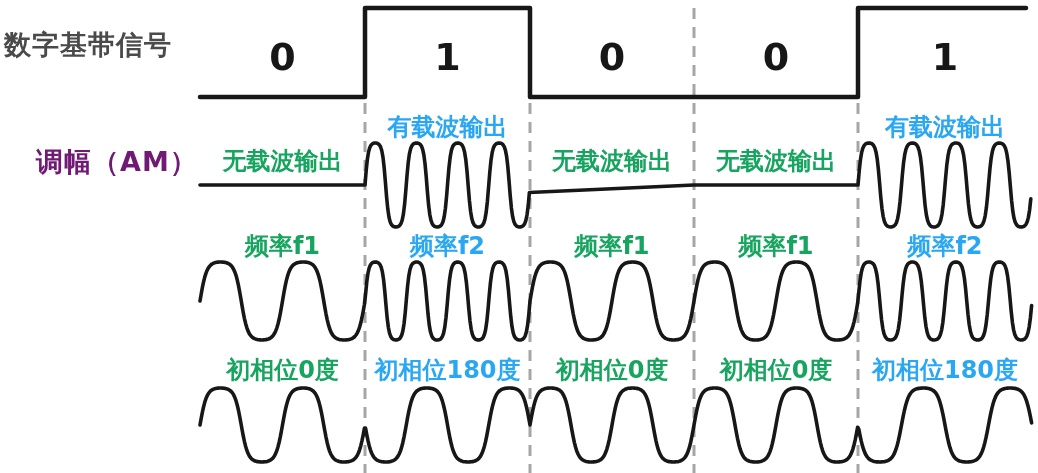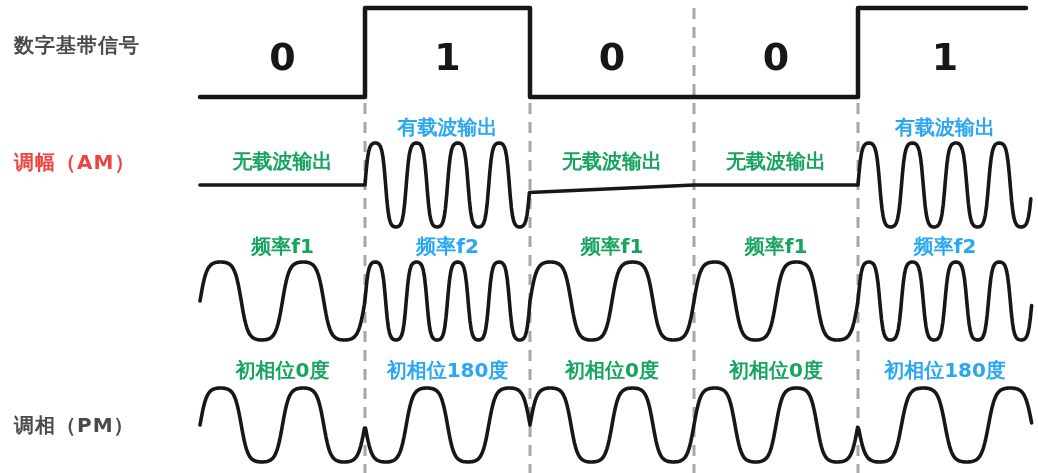--- a/index.html
+++ b/index.html
@@ -5,32 +5,32 @@
   html,body{margin:0;padding:0;background:#fff;}
   .stage{
     position:relative;
     width:1038px;height:473px;
     background:#ffffff;
     overflow:hidden;
     font-family:"DejaVu Sans","Liberation Sans",sans-serif;
   }
   .stage svg{position:absolute;left:0;top:0;}
   .row-label{
-    position:absolute;left:14px;
-    font-weight:bold;font-size:20px;line-height:28px;
+    position:absolute;left:4px;
+    font-weight:bold;font-size:27px;line-height:28px;
     letter-spacing:1px;white-space:nowrap;
   }
   .digit{
     position:absolute;width:84px;height:42px;
     font-size:38px;line-height:42px;font-weight:bold;
     text-align:center;white-space:nowrap;
   }
   .ann{
     position:absolute;width:196px;height:24px;
-    font-size:20px;line-height:24px;font-weight:bold;
+    font-size:24px;line-height:24px;font-weight:bold;
     text-align:center;white-space:nowrap;
   }
 </style>
 </head>
 <body>
 
 <div class="stage">
 
   <svg id="diagram-svg" width="1038" height="473" viewBox="0 0 1038 473">
     <g id="dash-layer">
@@ -39,22 +39,21 @@
         <line x1="694" x2="694" y1="8" y2="473" stroke="#a6a6a6" stroke-width="3" stroke-dasharray="11 8"></line>
         <line x1="858" x2="858" y1="103" y2="473" stroke="#a6a6a6" stroke-width="3" stroke-dasharray="11 8"></line>
       </g>
     <path id="baseband-path" fill="none" stroke-width="4.5" stroke-linejoin="round" stroke-linecap="round" d="M 202 97 L 200 97 L 365 97 L 365 8 L 530 8 L 530 97 L 694 97 L 694 97 L 858 97 L 858 8 L 1026 8" stroke="#171717"></path>
     <path id="am-path" fill="none" stroke-width="3.6" stroke-linejoin="round" stroke-linecap="round" d="M 200 185 L 365 185 L 365.0 185.0 L 366.2 170.4 L 367.4 159.0 L 368.6 151.7 L 369.8 147.5 L 371.0 145.2 L 372.2 144.0 L 373.4 143.3 L 374.6 143.0 L 375.8 143.0 L 377.0 143.2 L 378.2 143.8 L 379.4 144.9 L 380.6 147.0 L 381.8 150.7 L 383.0 157.4 L 384.2 168.0 L 385.4 182.1 L 386.6 197.0 L 387.8 209.1 L 389.0 217.2 L 390.2 221.9 L 391.4 224.5 L 392.6 225.9 L 393.8 226.6 L 395.0 226.9 L 396.2 227.0 L 397.4 226.8 L 398.6 226.3 L 399.8 225.4 L 401.0 223.5 L 402.2 220.1 L 403.4 214.1 L 404.6 204.3 L 405.8 190.7 L 407.0 175.6 L 408.2 162.8 L 409.4 154.0 L 410.6 148.8 L 411.8 145.9 L 413.0 144.3 L 414.2 143.5 L 415.4 143.1 L 416.6 143.0 L 417.8 143.1 L 419.0 143.6 L 420.2 144.4 L 421.4 146.0 L 422.6 149.1 L 423.8 154.5 L 425.0 163.5 L 426.2 176.5 L 427.4 191.6 L 428.6 205.1 L 429.8 214.6 L 431.0 220.4 L 432.2 223.7 L 433.4 225.4 L 434.6 226.4 L 435.8 226.8 L 437.0 227.0 L 438.2 226.9 L 439.4 226.6 L 440.6 225.8 L 441.8 224.3 L 443.0 221.7 L 444.2 216.8 L 445.4 208.5 L 446.6 196.2 L 447.8 181.2 L 449.0 167.2 L 450.2 156.9 L 451.4 150.4 L 452.6 146.8 L 453.8 144.8 L 455.0 143.8 L 456.2 143.2 L 457.4 143.0 L 458.6 143.1 L 459.8 143.4 L 461.0 144.0 L 462.2 145.3 L 463.4 147.7 L 464.6 152.1 L 465.8 159.6 L 467.0 171.2 L 468.2 186.0 L 469.4 200.4 L 470.6 211.5 L 471.8 218.6 L 473.0 222.7 L 474.2 224.9 L 475.4 226.1 L 476.6 226.7 L 477.8 227.0 L 479.0 227.0 L 480.2 226.7 L 481.4 226.1 L 482.6 225.0 L 483.8 222.9 L 485.0 218.9 L 486.2 212.1 L 487.4 201.2 L 488.6 186.9 L 489.8 172.1 L 491.0 160.2 L 492.2 152.4 L 493.4 147.9 L 494.6 145.4 L 495.8 144.1 L 497.0 143.4 L 498.2 143.1 L 499.4 143.0 L 500.6 143.2 L 501.8 143.7 L 503.0 144.7 L 504.2 146.6 L 505.4 150.1 L 506.6 156.3 L 507.8 166.4 L 509.0 180.3 L 510.2 195.3 L 511.4 207.9 L 512.6 216.4 L 513.8 221.4 L 515.0 224.2 L 516.2 225.7 L 517.4 226.5 L 518.6 226.9 L 519.8 227.0 L 521.0 226.9 L 522.2 226.4 L 523.4 225.5 L 524.6 223.8 L 525.8 220.7 L 527.0 215.1 L 528.2 205.8 L 529.4 192.5 L 694 185 L 858 185 L 858.0 185.0 L 859.2 171.1 L 860.4 160.0 L 861.6 152.6 L 862.8 148.2 L 864.0 145.7 L 865.2 144.3 L 866.4 143.5 L 867.6 143.1 L 868.8 143.0 L 870.0 143.1 L 871.2 143.4 L 872.4 144.1 L 873.6 145.5 L 874.8 147.8 L 876.0 151.9 L 877.2 158.9 L 878.4 169.5 L 879.6 183.2 L 880.8 197.3 L 882.0 208.8 L 883.2 216.6 L 884.4 221.4 L 885.6 224.1 L 886.8 225.6 L 888.0 226.4 L 889.2 226.8 L 890.4 227.0 L 891.6 226.9 L 892.8 226.6 L 894.0 226.0 L 895.2 224.8 L 896.4 222.6 L 897.6 218.7 L 898.8 212.2 L 900.0 202.0 L 901.2 188.6 L 902.4 174.4 L 903.6 162.4 L 904.8 154.2 L 906.0 149.1 L 907.2 146.2 L 908.4 144.5 L 909.6 143.7 L 910.8 143.2 L 912.0 143.0 L 913.2 143.1 L 914.4 143.3 L 915.6 143.9 L 916.8 145.1 L 918.0 147.1 L 919.2 150.7 L 920.4 156.8 L 921.6 166.5 L 922.8 179.6 L 924.0 193.9 L 925.2 206.3 L 926.4 215.0 L 927.6 220.4 L 928.8 223.5 L 930.0 225.3 L 931.2 226.3 L 932.4 226.8 L 933.6 227.0 L 934.8 227.0 L 936.0 226.7 L 937.2 226.2 L 938.4 225.1 L 939.6 223.2 L 940.8 219.9 L 942.0 214.1 L 943.2 204.9 L 944.4 192.2 L 945.6 177.8 L 946.8 165.1 L 948.0 155.9 L 949.2 150.1 L 950.4 146.8 L 951.6 144.9 L 952.8 143.8 L 954.0 143.3 L 955.2 143.0 L 956.4 143.0 L 957.6 143.2 L 958.8 143.7 L 960.0 144.7 L 961.2 146.5 L 962.4 149.6 L 963.6 155.0 L 964.8 163.7 L 966.0 176.1 L 967.2 190.4 L 968.4 203.5 L 969.6 213.2 L 970.8 219.3 L 972.0 222.9 L 973.2 224.9 L 974.4 226.1 L 975.6 226.7 L 976.8 226.9 L 978.0 227.0 L 979.2 226.8 L 980.4 226.3 L 981.6 225.5 L 982.8 223.8 L 984.0 220.9 L 985.2 215.8 L 986.4 207.6 L 987.6 195.6 L 988.8 181.4 L 990.0 168.0 L 991.2 157.8 L 992.4 151.3 L 993.6 147.4 L 994.8 145.2 L 996.0 144.0 L 997.2 143.4 L 998.4 143.1 L 999.6 143.0 L 1000.8 143.2 L 1002.0 143.6 L 1003.2 144.4 L 1004.4 145.9 L 1005.6 148.6 L 1006.8 153.4 L 1008.0 161.2 L 1009.2 172.7 L 1010.4 186.8 L 1011.6 200.5 L 1012.8 211.1 L 1014.0 218.1 L 1015.2 222.2 L 1016.4 224.5 L 1017.6 225.9 L 1018.8 226.6 L 1020.0 226.9 L 1021.2 227.0 L 1022.4 226.9 L 1023.6 226.5 L 1024.8 225.7 L 1026.0 224.3 L 1027.2 221.8 L 1028.4 217.4 L 1029.6 210.0 L 1030.8 198.9" stroke="#171717"></path>
     <path id="fm-path" fill="none" stroke-width="3.6" stroke-linejoin="round" stroke-linecap="round" d="M 200.0 301.0 L 201.2 294.0 L 202.4 287.4 L 203.6 281.7 L 204.8 276.9 L 206.0 273.1 L 207.2 270.1 L 208.4 267.9 L 209.6 266.2 L 210.8 265.0 L 212.0 264.0 L 213.2 263.4 L 214.4 262.9 L 215.6 262.5 L 216.8 262.3 L 218.0 262.1 L 219.2 262.0 L 220.4 262.0 L 221.6 262.0 L 222.8 262.1 L 224.0 262.2 L 225.2 262.4 L 226.4 262.8 L 227.6 263.2 L 228.8 263.8 L 230.0 264.6 L 231.2 265.7 L 232.4 267.2 L 233.6 269.2 L 234.8 271.9 L 236.0 275.3 L 237.2 279.8 L 238.4 285.2 L 239.6 291.5 L 240.8 298.3 L 242.0 305.4 L 243.2 312.2 L 244.4 318.3 L 245.6 323.4 L 246.8 327.6 L 248.0 330.9 L 249.2 333.4 L 250.4 335.2 L 251.6 336.6 L 252.8 337.6 L 254.0 338.4 L 255.2 338.9 L 256.4 339.3 L 257.6 339.6 L 258.8 339.8 L 260.0 339.9 L 261.2 340.0 L 262.4 340.0 L 263.6 339.9 L 264.8 339.8 L 266.0 339.6 L 267.2 339.4 L 268.4 339.0 L 269.6 338.5 L 270.8 337.7 L 272.0 336.8 L 273.2 335.4 L 274.4 333.6 L 275.6 331.2 L 276.8 328.1 L 278.0 324.0 L 279.2 319.0 L 280.4 313.0 L 281.6 306.3 L 282.8 299.2 L 284.0 292.3 L 285.2 285.9 L 286.4 280.4 L 287.6 275.9 L 288.8 272.2 L 290.0 269.5 L 291.2 267.4 L 292.4 265.8 L 293.6 264.7 L 294.8 263.9 L 296.0 263.2 L 297.2 262.8 L 298.4 262.5 L 299.6 262.3 L 300.8 262.1 L 302.0 262.0 L 303.2 262.0 L 304.4 262.0 L 305.6 262.1 L 306.8 262.3 L 308.0 262.5 L 309.2 262.8 L 310.4 263.3 L 311.6 264.0 L 312.8 264.8 L 314.0 266.0 L 315.2 267.6 L 316.4 269.8 L 317.6 272.7 L 318.8 276.4 L 320.0 281.0 L 321.2 286.7 L 322.4 293.1 L 323.6 300.1 L 324.8 307.1 L 326.0 313.8 L 327.2 319.6 L 328.4 324.6 L 329.6 328.5 L 330.8 331.6 L 332.0 333.9 L 333.2 335.6 L 334.4 336.9 L 335.6 337.9 L 336.8 338.5 L 338.0 339.0 L 339.2 339.4 L 340.4 339.7 L 341.6 339.8 L 342.8 340.0 L 344.0 340.0 L 345.2 340.0 L 346.4 339.9 L 347.6 339.8 L 348.8 339.6 L 350.0 339.3 L 351.2 338.9 L 352.4 338.3 L 353.6 337.5 L 354.8 336.5 L 356.0 335.0 L 357.2 333.1 L 358.4 330.5 L 359.6 327.1 L 360.8 322.8 L 362.0 317.5 L 363.2 311.4 L 364.4 304.5 L 365.6 294.0 L 366.8 281.7 L 368.0 273.1 L 369.2 267.9 L 370.4 265.0 L 371.6 263.4 L 372.8 262.5 L 374.0 262.1 L 375.2 262.0 L 376.4 262.1 L 377.6 262.4 L 378.8 263.2 L 380.0 264.6 L 381.2 267.2 L 382.4 271.9 L 383.6 279.8 L 384.8 291.5 L 386.0 305.4 L 387.2 318.3 L 388.4 327.6 L 389.6 333.4 L 390.8 336.6 L 392.0 338.4 L 393.2 339.3 L 394.4 339.8 L 395.6 340.0 L 396.8 339.9 L 398.0 339.6 L 399.2 339.0 L 400.4 337.7 L 401.6 335.4 L 402.8 331.2 L 404.0 324.0 L 405.2 313.0 L 406.4 299.2 L 407.6 285.9 L 408.8 275.9 L 410.0 269.5 L 411.2 265.8 L 412.4 263.9 L 413.6 262.8 L 414.8 262.3 L 416.0 262.0 L 417.2 262.0 L 418.4 262.3 L 419.6 262.8 L 420.8 264.0 L 422.0 266.0 L 423.2 269.8 L 424.4 276.4 L 425.6 286.7 L 426.8 300.1 L 428.0 313.8 L 429.2 324.6 L 430.4 331.6 L 431.6 335.6 L 432.8 337.9 L 434.0 339.0 L 435.2 339.7 L 436.4 340.0 L 437.6 340.0 L 438.8 339.8 L 440.0 339.3 L 441.2 338.3 L 442.4 336.5 L 443.6 333.1 L 444.8 327.1 L 446.0 317.5 L 447.2 304.5 L 448.4 290.6 L 449.6 279.2 L 450.8 271.5 L 452.0 267.0 L 453.2 264.5 L 454.4 263.1 L 455.6 262.4 L 456.8 262.1 L 458.0 262.0 L 459.2 262.2 L 460.4 262.6 L 461.6 263.5 L 462.8 265.1 L 464.0 268.1 L 465.2 273.5 L 466.4 282.4 L 467.6 294.9 L 468.8 308.9 L 470.0 321.0 L 471.2 329.3 L 472.4 334.4 L 473.6 337.2 L 474.8 338.7 L 476.0 339.5 L 477.2 339.9 L 478.4 340.0 L 479.6 339.9 L 480.8 339.5 L 482.0 338.8 L 483.2 337.3 L 484.4 334.6 L 485.6 329.8 L 486.8 321.6 L 488.0 309.7 L 489.2 295.7 L 490.4 283.0 L 491.6 273.9 L 492.8 268.4 L 494.0 265.2 L 495.2 263.5 L 496.4 262.6 L 497.6 262.2 L 498.8 262.0 L 500.0 262.1 L 501.2 262.4 L 502.4 263.1 L 503.6 264.4 L 504.8 266.8 L 506.0 271.1 L 507.2 278.6 L 508.4 289.8 L 509.6 303.7 L 510.8 316.8 L 512.0 326.7 L 513.2 332.8 L 514.4 336.3 L 515.6 338.2 L 516.8 339.2 L 518.0 339.8 L 519.2 340.0 L 520.4 340.0 L 521.6 339.7 L 522.8 339.1 L 524.0 338.0 L 525.2 335.8 L 526.4 331.9 L 527.6 325.1 L 528.8 314.6 L 530.0 301.0 L 531.2 294.0 L 532.4 287.4 L 533.6 281.6 L 534.8 276.8 L 536.0 273.0 L 537.2 270.0 L 538.4 267.8 L 539.6 266.1 L 540.8 264.9 L 542.0 264.0 L 543.2 263.3 L 544.4 262.9 L 545.6 262.5 L 546.8 262.3 L 548.0 262.1 L 549.2 262.0 L 550.4 262.0 L 551.6 262.0 L 552.8 262.1 L 554.0 262.3 L 555.2 262.5 L 556.4 262.8 L 557.6 263.3 L 558.8 263.9 L 560.0 264.7 L 561.2 265.9 L 562.4 267.5 L 563.6 269.6 L 564.8 272.4 L 566.0 276.1 L 567.2 280.7 L 568.4 286.3 L 569.6 292.8 L 570.8 299.8 L 572.0 306.9 L 573.2 313.6 L 574.4 319.5 L 575.6 324.5 L 576.8 328.5 L 578.0 331.6 L 579.2 333.9 L 580.4 335.6 L 581.6 336.9 L 582.8 337.9 L 584.0 338.6 L 585.2 339.1 L 586.4 339.4 L 587.6 339.7 L 588.8 339.9 L 590.0 340.0 L 591.2 340.0 L 592.4 340.0 L 593.6 339.9 L 594.8 339.8 L 596.0 339.6 L 597.2 339.3 L 598.4 338.8 L 599.6 338.2 L 600.8 337.4 L 602.0 336.3 L 603.2 334.8 L 604.4 332.8 L 605.6 330.1 L 606.8 326.6 L 608.0 322.1 L 609.2 316.7 L 610.4 310.3 L 611.6 303.4 L 612.8 296.3 L 614.0 289.5 L 615.2 283.4 L 616.4 278.3 L 617.6 274.1 L 618.8 270.9 L 620.0 268.5 L 621.2 266.6 L 622.4 265.3 L 623.6 264.3 L 624.8 263.5 L 626.0 263.0 L 627.2 262.6 L 628.4 262.4 L 629.6 262.2 L 630.8 262.1 L 632.0 262.0 L 633.2 262.0 L 634.4 262.1 L 635.6 262.2 L 636.8 262.4 L 638.0 262.7 L 639.2 263.1 L 640.4 263.6 L 641.6 264.4 L 642.8 265.5 L 644.0 266.9 L 645.2 268.8 L 646.4 271.4 L 647.6 274.8 L 648.8 279.1 L 650.0 284.4 L 651.2 290.6 L 652.4 297.4 L 653.6 304.6 L 654.8 311.4 L 656.0 317.6 L 657.2 322.9 L 658.4 327.2 L 659.6 330.6 L 660.8 333.2 L 662.0 335.1 L 663.2 336.5 L 664.4 337.6 L 665.6 338.4 L 666.8 338.9 L 668.0 339.3 L 669.2 339.6 L 670.4 339.8 L 671.6 339.9 L 672.8 340.0 L 674.0 340.0 L 675.2 339.9 L 676.4 339.8 L 677.6 339.6 L 678.8 339.4 L 680.0 339.0 L 681.2 338.5 L 682.4 337.7 L 683.6 336.7 L 684.8 335.4 L 686.0 333.5 L 687.2 331.1 L 688.4 327.9 L 689.6 323.7 L 690.8 318.6 L 692.0 312.5 L 693.2 305.7 L 694.4 298.6 L 695.6 291.7 L 696.8 285.3 L 698.0 279.9 L 699.2 275.4 L 700.4 271.9 L 701.6 269.2 L 702.8 267.2 L 704.0 265.7 L 705.2 264.6 L 706.4 263.8 L 707.6 263.2 L 708.8 262.7 L 710.0 262.4 L 711.2 262.2 L 712.4 262.1 L 713.6 262.0 L 714.8 262.0 L 716.0 262.0 L 717.2 262.1 L 718.4 262.3 L 719.6 262.6 L 720.8 262.9 L 722.0 263.4 L 723.2 264.1 L 724.4 265.1 L 725.6 266.4 L 726.8 268.1 L 728.0 270.4 L 729.2 273.5 L 730.4 277.5 L 731.6 282.5 L 732.8 288.4 L 734.0 295.1 L 735.2 302.2 L 736.4 309.2 L 737.6 315.7 L 738.8 321.3 L 740.0 325.9 L 741.2 329.6 L 742.4 332.4 L 743.6 334.5 L 744.8 336.1 L 746.0 337.3 L 747.2 338.1 L 748.4 338.7 L 749.6 339.2 L 750.8 339.5 L 752.0 339.7 L 753.2 339.9 L 754.4 340.0 L 755.6 340.0 L 756.8 340.0 L 758.0 339.9 L 759.2 339.7 L 760.4 339.5 L 761.6 339.1 L 762.8 338.7 L 764.0 338.0 L 765.2 337.1 L 766.4 335.9 L 767.6 334.2 L 768.8 332.0 L 770.0 329.0 L 771.2 325.2 L 772.4 320.4 L 773.6 314.6 L 774.8 308.0 L 776.0 301.0 L 777.2 294.0 L 778.4 287.4 L 779.6 281.6 L 780.8 276.8 L 782.0 273.0 L 783.2 270.0 L 784.4 267.8 L 785.6 266.1 L 786.8 264.9 L 788.0 264.0 L 789.2 263.3 L 790.4 262.9 L 791.6 262.5 L 792.8 262.3 L 794.0 262.1 L 795.2 262.0 L 796.4 262.0 L 797.6 262.0 L 798.8 262.1 L 800.0 262.3 L 801.2 262.5 L 802.4 262.8 L 803.6 263.3 L 804.8 263.9 L 806.0 264.7 L 807.2 265.9 L 808.4 267.5 L 809.6 269.6 L 810.8 272.4 L 812.0 276.1 L 813.2 280.7 L 814.4 286.3 L 815.6 292.8 L 816.8 299.8 L 818.0 306.9 L 819.2 313.6 L 820.4 319.5 L 821.6 324.5 L 822.8 328.5 L 824.0 331.6 L 825.2 333.9 L 826.4 335.6 L 827.6 336.9 L 828.8 337.9 L 830.0 338.6 L 831.2 339.1 L 832.4 339.4 L 833.6 339.7 L 834.8 339.9 L 836.0 340.0 L 837.2 340.0 L 838.4 340.0 L 839.6 339.9 L 840.8 339.8 L 842.0 339.6 L 843.2 339.3 L 844.4 338.8 L 845.6 338.2 L 846.8 337.4 L 848.0 336.3 L 849.2 334.8 L 850.4 332.8 L 851.6 330.1 L 852.8 326.6 L 854.0 322.1 L 855.2 316.7 L 856.4 310.3 L 857.6 303.4 L 858.8 292.2 L 860.0 280.9 L 861.2 272.9 L 862.4 268.0 L 863.6 265.1 L 864.8 263.5 L 866.0 262.7 L 867.2 262.2 L 868.4 262.0 L 869.6 262.0 L 870.8 262.3 L 872.0 262.8 L 873.2 263.8 L 874.4 265.6 L 875.6 268.8 L 876.8 274.3 L 878.0 283.0 L 879.2 294.9 L 880.4 308.2 L 881.6 319.9 L 882.8 328.3 L 884.0 333.6 L 885.2 336.6 L 886.4 338.3 L 887.6 339.3 L 888.8 339.8 L 890.0 340.0 L 891.2 340.0 L 892.4 339.8 L 893.6 339.3 L 894.8 338.4 L 896.0 336.7 L 897.2 333.7 L 898.4 328.6 L 899.6 320.3 L 900.8 308.7 L 902.0 295.4 L 903.2 283.4 L 904.4 274.5 L 905.6 268.9 L 906.8 265.7 L 908.0 263.8 L 909.2 262.8 L 910.4 262.3 L 911.6 262.0 L 912.8 262.0 L 914.0 262.2 L 915.2 262.6 L 916.4 263.5 L 917.6 265.0 L 918.8 267.8 L 920.0 272.6 L 921.2 280.5 L 922.4 291.7 L 923.6 304.9 L 924.8 317.3 L 926.0 326.5 L 927.2 332.5 L 928.4 336.0 L 929.6 338.0 L 930.8 339.1 L 932.0 339.7 L 933.2 339.9 L 934.4 340.0 L 935.6 339.8 L 936.8 339.4 L 938.0 338.7 L 939.2 337.2 L 940.4 334.6 L 941.6 330.1 L 942.8 322.7 L 944.0 311.9 L 945.2 298.8 L 946.4 286.2 L 947.6 276.4 L 948.8 270.1 L 950.0 266.3 L 951.2 264.2 L 952.4 263.0 L 953.6 262.4 L 954.8 262.1 L 956.0 262.0 L 957.2 262.1 L 958.4 262.5 L 959.6 263.2 L 960.8 264.6 L 962.0 267.0 L 963.2 271.2 L 964.4 278.2 L 965.6 288.6 L 966.8 301.6 L 968.0 314.4 L 969.2 324.5 L 970.4 331.3 L 971.6 335.3 L 972.8 337.6 L 974.0 338.9 L 975.2 339.5 L 976.4 339.9 L 977.6 340.0 L 978.8 339.9 L 980.0 339.6 L 981.2 338.9 L 982.4 337.7 L 983.6 335.4 L 984.8 331.5 L 986.0 324.9 L 987.2 314.9 L 988.4 302.1 L 989.6 289.1 L 990.8 278.5 L 992.0 271.4 L 993.2 267.1 L 994.4 264.6 L 995.6 263.3 L 996.8 262.5 L 998.0 262.1 L 999.2 262.0 L 1000.4 262.1 L 1001.6 262.4 L 1002.8 263.0 L 1004.0 264.1 L 1005.2 266.2 L 1006.4 269.9 L 1007.6 276.1 L 1008.8 285.7 L 1010.0 298.2 L 1011.2 311.4 L 1012.4 322.3 L 1013.6 329.9 L 1014.8 334.5 L 1016.0 337.1 L 1017.2 338.6 L 1018.4 339.4 L 1019.6 339.8 L 1020.8 340.0 L 1022.0 339.9 L 1023.2 339.7 L 1024.4 339.1 L 1025.6 338.0 L 1026.8 336.1 L 1028.0 332.7 L 1029.2 326.8 L 1030.4 317.7 L 1031.6 305.5" stroke="#171717"></path>
     <path id="pm-path" fill="none" stroke-width="3.6" stroke-linejoin="round" stroke-linecap="round" d="M 200.0 425.0 L 201.2 418.4 L 202.4 412.1 L 203.6 406.7 L 204.8 402.1 L 206.0 398.5 L 207.2 395.7 L 208.4 393.6 L 209.6 392.0 L 210.8 390.8 L 212.0 389.9 L 213.2 389.3 L 214.4 388.9 L 215.6 388.5 L 216.8 388.3 L 218.0 388.1 L 219.2 388.0 L 220.4 388.0 L 221.6 388.0 L 222.8 388.1 L 224.0 388.2 L 225.2 388.4 L 226.4 388.7 L 227.6 389.1 L 228.8 389.7 L 230.0 390.5 L 231.2 391.5 L 232.4 392.9 L 233.6 394.8 L 234.8 397.4 L 236.0 400.7 L 237.2 404.9 L 238.4 410.0 L 239.6 416.0 L 240.8 422.5 L 242.0 429.2 L 243.2 435.6 L 244.4 441.4 L 245.6 446.3 L 246.8 450.2 L 248.0 453.3 L 249.2 455.7 L 250.4 457.5 L 251.6 458.8 L 252.8 459.8 L 254.0 460.5 L 255.2 461.0 L 256.4 461.4 L 257.6 461.6 L 258.8 461.8 L 260.0 461.9 L 261.2 462.0 L 262.4 462.0 L 263.6 461.9 L 264.8 461.8 L 266.0 461.7 L 267.2 461.4 L 268.4 461.0 L 269.6 460.5 L 270.8 459.9 L 272.0 458.9 L 273.2 457.7 L 274.4 456.0 L 275.6 453.7 L 276.8 450.7 L 278.0 446.8 L 279.2 442.0 L 280.4 436.4 L 281.6 430.0 L 282.8 423.3 L 284.0 416.7 L 285.2 410.7 L 286.4 405.5 L 287.6 401.1 L 288.8 397.7 L 290.0 395.1 L 291.2 393.1 L 292.4 391.7 L 293.6 390.6 L 294.8 389.8 L 296.0 389.2 L 297.2 388.8 L 298.4 388.5 L 299.6 388.2 L 300.8 388.1 L 302.0 388.0 L 303.2 388.0 L 304.4 388.0 L 305.6 388.1 L 306.8 388.3 L 308.0 388.5 L 309.2 388.8 L 310.4 389.2 L 311.6 389.9 L 312.8 390.7 L 314.0 391.8 L 315.2 393.3 L 316.4 395.4 L 317.6 398.1 L 318.8 401.6 L 320.0 406.1 L 321.2 411.4 L 322.4 417.5 L 323.6 424.2 L 324.8 430.8 L 326.0 437.1 L 327.2 442.7 L 328.4 447.4 L 329.6 451.1 L 330.8 454.0 L 332.0 456.2 L 333.2 457.8 L 334.4 459.1 L 335.6 460.0 L 336.8 460.6 L 338.0 461.1 L 339.2 461.4 L 340.4 461.7 L 341.6 461.9 L 342.8 462.0 L 344.0 462.0 L 345.2 462.0 L 346.4 461.9 L 347.6 461.8 L 348.8 461.6 L 350.0 461.3 L 351.2 460.9 L 352.4 460.4 L 353.6 459.7 L 354.8 458.7 L 356.0 457.3 L 357.2 455.5 L 358.4 453.0 L 359.6 449.8 L 360.8 445.7 L 362.0 440.7 L 363.2 434.8 L 364.4 428.3 L 365.6 428.3 L 366.8 434.8 L 368.0 440.7 L 369.2 445.7 L 370.4 449.8 L 371.6 453.0 L 372.8 455.5 L 374.0 457.3 L 375.2 458.7 L 376.4 459.7 L 377.6 460.4 L 378.8 460.9 L 380.0 461.3 L 381.2 461.6 L 382.4 461.8 L 383.6 461.9 L 384.8 462.0 L 386.0 462.0 L 387.2 462.0 L 388.4 461.9 L 389.6 461.7 L 390.8 461.4 L 392.0 461.1 L 393.2 460.6 L 394.4 460.0 L 395.6 459.1 L 396.8 457.8 L 398.0 456.2 L 399.2 454.0 L 400.4 451.1 L 401.6 447.4 L 402.8 442.7 L 404.0 437.1 L 405.2 430.8 L 406.4 424.2 L 407.6 417.5 L 408.8 411.4 L 410.0 406.1 L 411.2 401.6 L 412.4 398.1 L 413.6 395.4 L 414.8 393.3 L 416.0 391.8 L 417.2 390.7 L 418.4 389.9 L 419.6 389.2 L 420.8 388.8 L 422.0 388.5 L 423.2 388.3 L 424.4 388.1 L 425.6 388.0 L 426.8 388.0 L 428.0 388.0 L 429.2 388.1 L 430.4 388.2 L 431.6 388.5 L 432.8 388.8 L 434.0 389.2 L 435.2 389.8 L 436.4 390.6 L 437.6 391.7 L 438.8 393.1 L 440.0 395.1 L 441.2 397.7 L 442.4 401.1 L 443.6 405.5 L 444.8 410.7 L 446.0 416.7 L 447.2 423.3 L 448.4 430.0 L 449.6 436.4 L 450.8 442.0 L 452.0 446.8 L 453.2 450.7 L 454.4 453.7 L 455.6 456.0 L 456.8 457.7 L 458.0 458.9 L 459.2 459.9 L 460.4 460.5 L 461.6 461.0 L 462.8 461.4 L 464.0 461.7 L 465.2 461.8 L 466.4 461.9 L 467.6 462.0 L 468.8 462.0 L 470.0 461.9 L 471.2 461.8 L 472.4 461.6 L 473.6 461.4 L 474.8 461.0 L 476.0 460.5 L 477.2 459.8 L 478.4 458.8 L 479.6 457.5 L 480.8 455.7 L 482.0 453.3 L 483.2 450.2 L 484.4 446.3 L 485.6 441.4 L 486.8 435.6 L 488.0 429.2 L 489.2 422.5 L 490.4 416.0 L 491.6 410.0 L 492.8 404.9 L 494.0 400.7 L 495.2 397.4 L 496.4 394.8 L 497.6 392.9 L 498.8 391.5 L 500.0 390.5 L 501.2 389.7 L 502.4 389.1 L 503.6 388.7 L 504.8 388.4 L 506.0 388.2 L 507.2 388.1 L 508.4 388.0 L 509.6 388.0 L 510.8 388.0 L 512.0 388.1 L 513.2 388.3 L 514.4 388.5 L 515.6 388.9 L 516.8 389.3 L 518.0 389.9 L 519.2 390.8 L 520.4 392.0 L 521.6 393.6 L 522.8 395.7 L 524.0 398.5 L 525.2 402.1 L 526.4 406.7 L 527.6 412.1 L 528.8 418.4 L 530.0 425.0 L 531.2 418.3 L 532.4 412.1 L 533.6 406.6 L 534.8 402.0 L 536.0 398.4 L 537.2 395.6 L 538.4 393.5 L 539.6 391.9 L 540.8 390.8 L 542.0 389.9 L 543.2 389.3 L 544.4 388.8 L 545.6 388.5 L 546.8 388.3 L 548.0 388.1 L 549.2 388.0 L 550.4 388.0 L 551.6 388.0 L 552.8 388.1 L 554.0 388.2 L 555.2 388.5 L 556.4 388.8 L 557.6 389.2 L 558.8 389.8 L 560.0 390.6 L 561.2 391.7 L 562.4 393.2 L 563.6 395.2 L 564.8 397.9 L 566.0 401.4 L 567.2 405.8 L 568.4 411.1 L 569.6 417.2 L 570.8 423.9 L 572.0 430.6 L 573.2 436.9 L 574.4 442.6 L 575.6 447.3 L 576.8 451.1 L 578.0 454.0 L 579.2 456.2 L 580.4 457.9 L 581.6 459.1 L 582.8 460.0 L 584.0 460.6 L 585.2 461.1 L 586.4 461.5 L 587.6 461.7 L 588.8 461.9 L 590.0 462.0 L 591.2 462.0 L 592.4 462.0 L 593.6 461.9 L 594.8 461.8 L 596.0 461.6 L 597.2 461.3 L 598.4 460.9 L 599.6 460.3 L 600.8 459.6 L 602.0 458.5 L 603.2 457.1 L 604.4 455.2 L 605.6 452.6 L 606.8 449.3 L 608.0 445.0 L 609.2 439.9 L 610.4 433.8 L 611.6 427.3 L 612.8 420.5 L 614.0 414.1 L 615.2 408.3 L 616.4 403.4 L 617.6 399.5 L 618.8 396.4 L 620.0 394.1 L 621.2 392.4 L 622.4 391.1 L 623.6 390.2 L 624.8 389.5 L 626.0 389.0 L 627.2 388.6 L 628.4 388.3 L 629.6 388.2 L 630.8 388.1 L 632.0 388.0 L 633.2 388.0 L 634.4 388.1 L 635.6 388.2 L 636.8 388.4 L 638.0 388.6 L 639.2 389.0 L 640.4 389.6 L 641.6 390.3 L 642.8 391.3 L 644.0 392.6 L 645.2 394.5 L 646.4 396.9 L 647.6 400.1 L 648.8 404.2 L 650.0 409.2 L 651.2 415.1 L 652.4 421.6 L 653.6 428.4 L 654.8 434.9 L 656.0 440.8 L 657.2 445.8 L 658.4 449.9 L 659.6 453.1 L 660.8 455.5 L 662.0 457.4 L 663.2 458.7 L 664.4 459.7 L 665.6 460.4 L 666.8 461.0 L 668.0 461.4 L 669.2 461.6 L 670.4 461.8 L 671.6 461.9 L 672.8 462.0 L 674.0 462.0 L 675.2 461.9 L 676.4 461.8 L 677.6 461.7 L 678.8 461.4 L 680.0 461.0 L 681.2 460.5 L 682.4 459.8 L 683.6 458.9 L 684.8 457.6 L 686.0 455.9 L 687.2 453.6 L 688.4 450.5 L 689.6 446.6 L 690.8 441.7 L 692.0 435.9 L 693.2 429.5 L 694.4 422.7 L 695.6 416.2 L 696.8 410.1 L 698.0 405.0 L 699.2 400.7 L 700.4 397.4 L 701.6 394.8 L 702.8 392.9 L 704.0 391.5 L 705.2 390.4 L 706.4 389.7 L 707.6 389.1 L 708.8 388.7 L 710.0 388.4 L 711.2 388.2 L 712.4 388.1 L 713.6 388.0 L 714.8 388.0 L 716.0 388.0 L 717.2 388.1 L 718.4 388.3 L 719.6 388.5 L 720.8 388.9 L 722.0 389.4 L 723.2 390.0 L 724.4 390.9 L 725.6 392.1 L 726.8 393.8 L 728.0 396.0 L 729.2 398.9 L 730.4 402.7 L 731.6 407.4 L 732.8 413.1 L 734.0 419.4 L 735.2 426.1 L 736.4 432.8 L 737.6 438.9 L 738.8 444.2 L 740.0 448.6 L 741.2 452.1 L 742.4 454.8 L 743.6 456.8 L 744.8 458.3 L 746.0 459.4 L 747.2 460.2 L 748.4 460.8 L 749.6 461.2 L 750.8 461.5 L 752.0 461.8 L 753.2 461.9 L 754.4 462.0 L 755.6 462.0 L 756.8 462.0 L 758.0 461.9 L 759.2 461.7 L 760.4 461.5 L 761.6 461.2 L 762.8 460.7 L 764.0 460.1 L 765.2 459.2 L 766.4 458.1 L 767.6 456.5 L 768.8 454.4 L 770.0 451.6 L 771.2 448.0 L 772.4 443.4 L 773.6 437.9 L 774.8 431.7 L 776.0 425.0 L 777.2 418.3 L 778.4 412.1 L 779.6 406.6 L 780.8 402.0 L 782.0 398.4 L 783.2 395.6 L 784.4 393.5 L 785.6 391.9 L 786.8 390.8 L 788.0 389.9 L 789.2 389.3 L 790.4 388.8 L 791.6 388.5 L 792.8 388.3 L 794.0 388.1 L 795.2 388.0 L 796.4 388.0 L 797.6 388.0 L 798.8 388.1 L 800.0 388.2 L 801.2 388.5 L 802.4 388.8 L 803.6 389.2 L 804.8 389.8 L 806.0 390.6 L 807.2 391.7 L 808.4 393.2 L 809.6 395.2 L 810.8 397.9 L 812.0 401.4 L 813.2 405.8 L 814.4 411.1 L 815.6 417.2 L 816.8 423.9 L 818.0 430.6 L 819.2 436.9 L 820.4 442.6 L 821.6 447.3 L 822.8 451.1 L 824.0 454.0 L 825.2 456.2 L 826.4 457.9 L 827.6 459.1 L 828.8 460.0 L 830.0 460.6 L 831.2 461.1 L 832.4 461.5 L 833.6 461.7 L 834.8 461.9 L 836.0 462.0 L 837.2 462.0 L 838.4 462.0 L 839.6 461.9 L 840.8 461.8 L 842.0 461.6 L 843.2 461.3 L 844.4 460.9 L 845.6 460.3 L 846.8 459.6 L 848.0 458.5 L 849.2 457.1 L 850.4 455.2 L 851.6 452.6 L 852.8 449.3 L 854.0 445.0 L 855.2 439.9 L 856.4 433.8 L 857.6 427.3 L 858.8 429.2 L 860.0 435.3 L 861.2 440.9 L 862.4 445.6 L 863.6 449.5 L 864.8 452.6 L 866.0 455.1 L 867.2 456.9 L 868.4 458.3 L 869.6 459.4 L 870.8 460.1 L 872.0 460.7 L 873.2 461.2 L 874.4 461.5 L 875.6 461.7 L 876.8 461.9 L 878.0 461.9 L 879.2 462.0 L 880.4 462.0 L 881.6 461.9 L 882.8 461.8 L 884.0 461.7 L 885.2 461.4 L 886.4 461.1 L 887.6 460.7 L 888.8 460.1 L 890.0 459.3 L 891.2 458.2 L 892.4 456.8 L 893.6 454.9 L 894.8 452.4 L 896.0 449.2 L 897.2 445.2 L 898.4 440.4 L 899.6 434.8 L 900.8 428.7 L 902.0 422.4 L 903.2 416.2 L 904.4 410.5 L 905.6 405.5 L 906.8 401.4 L 908.0 398.1 L 909.2 395.5 L 910.4 393.5 L 911.6 392.0 L 912.8 390.9 L 914.0 390.0 L 915.2 389.4 L 916.4 388.9 L 917.6 388.6 L 918.8 388.4 L 920.0 388.2 L 921.2 388.1 L 922.4 388.0 L 923.6 388.0 L 924.8 388.0 L 926.0 388.1 L 927.2 388.3 L 928.4 388.5 L 929.6 388.8 L 930.8 389.2 L 932.0 389.8 L 933.2 390.5 L 934.4 391.5 L 935.6 392.8 L 936.8 394.6 L 938.0 396.9 L 939.2 399.9 L 940.4 403.7 L 941.6 408.3 L 942.8 413.7 L 944.0 419.7 L 945.2 426.1 L 946.4 432.3 L 947.6 438.2 L 948.8 443.3 L 950.0 447.7 L 951.2 451.2 L 952.4 453.9 L 953.6 456.1 L 954.8 457.7 L 956.0 458.9 L 957.2 459.8 L 958.4 460.5 L 959.6 461.0 L 960.8 461.3 L 962.0 461.6 L 963.2 461.8 L 964.4 461.9 L 965.6 462.0 L 966.8 462.0 L 968.0 462.0 L 969.2 461.9 L 970.4 461.8 L 971.6 461.6 L 972.8 461.3 L 974.0 460.9 L 975.2 460.4 L 976.4 459.7 L 977.6 458.8 L 978.8 457.5 L 980.0 455.9 L 981.2 453.7 L 982.4 450.9 L 983.6 447.3 L 984.8 442.9 L 986.0 437.7 L 987.2 431.8 L 988.4 425.5 L 989.6 419.2 L 990.8 413.2 L 992.0 407.9 L 993.2 403.3 L 994.4 399.6 L 995.6 396.7 L 996.8 394.4 L 998.0 392.7 L 999.2 391.4 L 1000.4 390.4 L 1001.6 389.7 L 1002.8 389.2 L 1004.0 388.8 L 1005.2 388.5 L 1006.4 388.3 L 1007.6 388.1 L 1008.8 388.0 L 1010.0 388.0 L 1011.2 388.0 L 1012.4 388.1 L 1013.6 388.2 L 1014.8 388.4 L 1016.0 388.6 L 1017.2 389.0 L 1018.4 389.5 L 1019.6 390.1 L 1020.8 391.0 L 1022.0 392.1 L 1023.2 393.6 L 1024.4 395.7 L 1025.6 398.3 L 1026.8 401.7 L 1028.0 405.9 L 1029.2 410.9 L 1030.4 416.7 L 1031.6 422.9" stroke="#171717"></path>
   </svg>
 
   <div class="row-label" style="top: 31px; color: rgb(74, 74, 74);">数字基带信号</div>
-  <div class="row-label" style="top: 148px; color: #ef4444;">调幅（AM）</div>
-  <div class="row-label" style="top: 411px; color: rgb(74, 74, 74);">调相（PM）</div>
+  <div class="row-label" style="top: 148px; color: #701a75; margin-left: 32px;">调幅（AM）</div>
 
   <div id="digits-layer">
       <div class="digit" style="left: 240.5px; top: 36px; color: rgb(23, 23, 23);">0</div>
       <div class="digit" style="left: 405.5px; top: 36px; color: rgb(23, 23, 23);">1</div>
       <div class="digit" style="left: 570px; top: 36px; color: rgb(23, 23, 23);">0</div>
       <div class="digit" style="left: 734px; top: 36px; color: rgb(23, 23, 23);">0</div>
       <div class="digit" style="left: 903px; top: 36px; color: rgb(23, 23, 23);">1</div>
     </div>
   <div id="annotations-layer">
       <div class="ann" style="left: 184.5px; top: 149px; color: rgb(22, 164, 95);">无载波输出</div>

